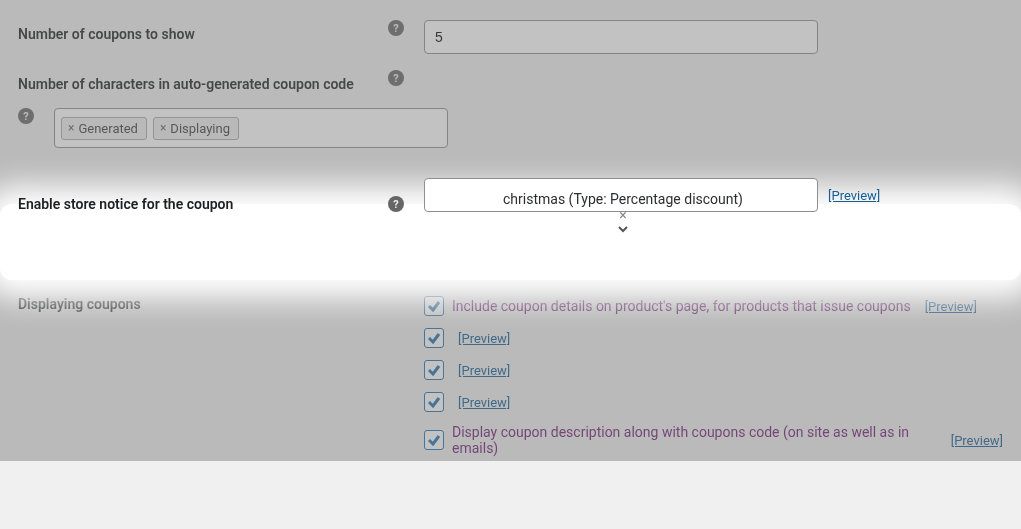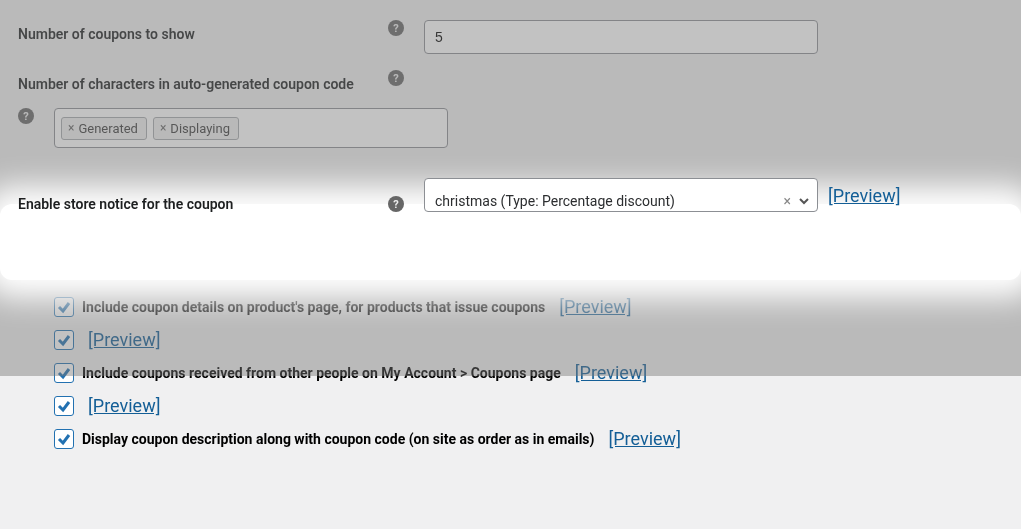--- a/index.html
+++ b/index.html
@@ -10,21 +10,21 @@
     overflow: hidden;
   }
   body {
     font-family: -apple-system, BlinkMacSystemFont, "Segoe UI", Roboto, Helvetica, Arial, sans-serif;
     font-size: 14px;
     color: #2c2e30;
     background: #f0f0f1;
   }
   .wrap {
     width: 1021px;
-    height: 376px;
+    height: 461px;
     position: relative;
     padding-top: 12px;
     box-sizing: border-box;
   }
   .overlay {
     position: absolute;
     inset: 0;
     background: rgba(120,120,120,0.45);
     pointer-events: none;
   }
@@ -106,29 +106,30 @@
     height: 34px;
     border: 1px solid #8c8f94;
     border-radius: 4px;
     background: #fff;
     display: flex;
     align-items: center;
     padding: 12px 6px 0 10px;
     box-sizing: border-box;
     font-size: 14px;
     color: #2c2e30;
+    flex-direction: column;
   }
   .selectbox .sel-text { flex: 1; }
   .selectbox .clear { color: #888; font-size: 14px; padding: 0 6px; cursor: pointer; }
   .selectbox .chev { width: 14px; height: 14px; display:flex; align-items:center; justify-content:center; }
   .chev svg { width: 12px; height: 12px; stroke: #555; stroke-width: 2; fill: none; }
   .preview {
     color: #135e96;
     text-decoration: underline;
-    font-size: 18px;
+    font-size: 13px;
     margin-left: 10px;
     white-space: nowrap;
   }
   .check-row {
     display: flex;
     align-items: center;
     padding: 6px 0;
     gap: 8px;
   }
   .check-row .chk {
@@ -141,22 +142,21 @@
     justify-content: center;
     flex: 0 0 18px;
   }
   .check-row .chk.unchecked {
     border-color: #8c8f94;
   }
   .check-row .chk svg {
     width: 14px; height: 14px; stroke: #2271b1; stroke-width: 3; fill: none;
   }
   .check-row .lbl {
-    color: #000000;
-    font-weight: bold;
+    color: #701a75;
   }
   .group-field { padding-top: 0; }
   .spotlight {
     position: absolute;
     left: 0; right: 0;
     background: #fff;
     height: 76px;
     border-radius: 12px;
     box-shadow: 0 0 30px 18px #fff;
     z-index: 1;
@@ -228,20 +228,23 @@
     <span class="help" style="visibility:hidden;">?</span>
     <div class="field-col group-field">
       <div class="check-row">
         <span class="chk unchecked"></span>
         <span class="lbl">Include tax in the amount of the generated gift card</span>
       </div>
     </div>
   </div>
 
   <div class="row">
+    <div class="label-col">
+      <span>Displaying coupons</span>
+    </div>
     <span class="help" style="visibility:hidden;">?</span>
     <div class="field-col group-field" id="displaying-list">
     <div class="check-row">
           <span class="chk">
             <svg viewBox="0 0 14 14">
               <polyline points="2,7 6,11 12,3"></polyline>
             </svg>
           </span>
           <span class="lbl">Include coupon details on product's page, for products that issue coupons</span>
           <a href="#" class="preview" style="margin-left: 6px;">[Preview]</a>
@@ -253,37 +256,36 @@
             </svg>
           </span>
           <a href="#" class="preview" style="margin-left: 6px;">[Preview]</a>
         </div>
         <div class="check-row">
           <span class="chk">
             <svg viewBox="0 0 14 14">
               <polyline points="2,7 6,11 12,3"></polyline>
             </svg>
           </span>
-          <span class="lbl">Include coupons received from other people on My Account &gt; Coupons page</span>
-          <a href="#" class="preview" style="margin-left: 6px;">[Preview]</a>
-        </div>
-        <div class="check-row">
-          <span class="chk">
-            <svg viewBox="0 0 14 14">
-              <polyline points="2,7 6,11 12,3"></polyline>
-            </svg>
-          </span>
-          <a href="#" class="preview" style="margin-left: 6px;">[Preview]</a>
-        </div>
-        <div class="check-row">
-          <span class="chk">
-            <svg viewBox="0 0 14 14">
-              <polyline points="2,7 6,11 12,3"></polyline>
-            </svg>
-          </span>
-          <span class="lbl">Display coupon description along with coupon code (on site as order as in emails)</span>
+          <a href="#" class="preview" style="margin-left: 6px;">[Preview]</a>
+        </div>
+        <div class="check-row">
+          <span class="chk">
+            <svg viewBox="0 0 14 14">
+              <polyline points="2,7 6,11 12,3"></polyline>
+            </svg>
+          </span>
+          <a href="#" class="preview" style="margin-left: 6px;">[Preview]</a>
+        </div>
+        <div class="check-row">
+          <span class="chk">
+            <svg viewBox="0 0 14 14">
+              <polyline points="2,7 6,11 12,3"></polyline>
+            </svg>
+          </span>
+          <span class="lbl">Display coupon description along with coupons code (on site as well as in emails)</span>
           <a href="#" class="preview" style="margin-left: 6px;">[Preview]</a>
         </div>
       </div>
   </div>
 
   <div class="overlay"></div>
 </div>
 
 </body></html>

